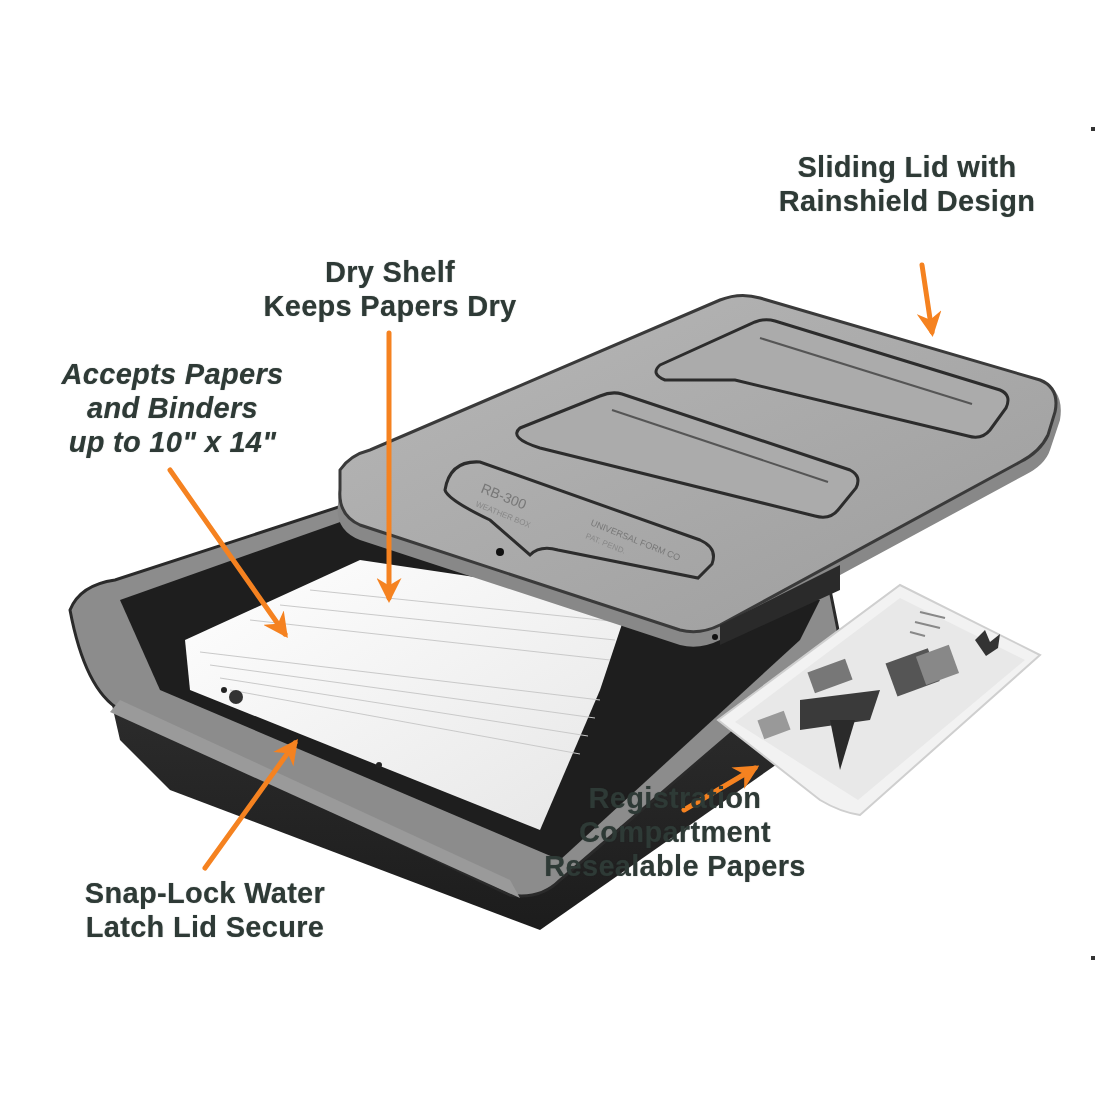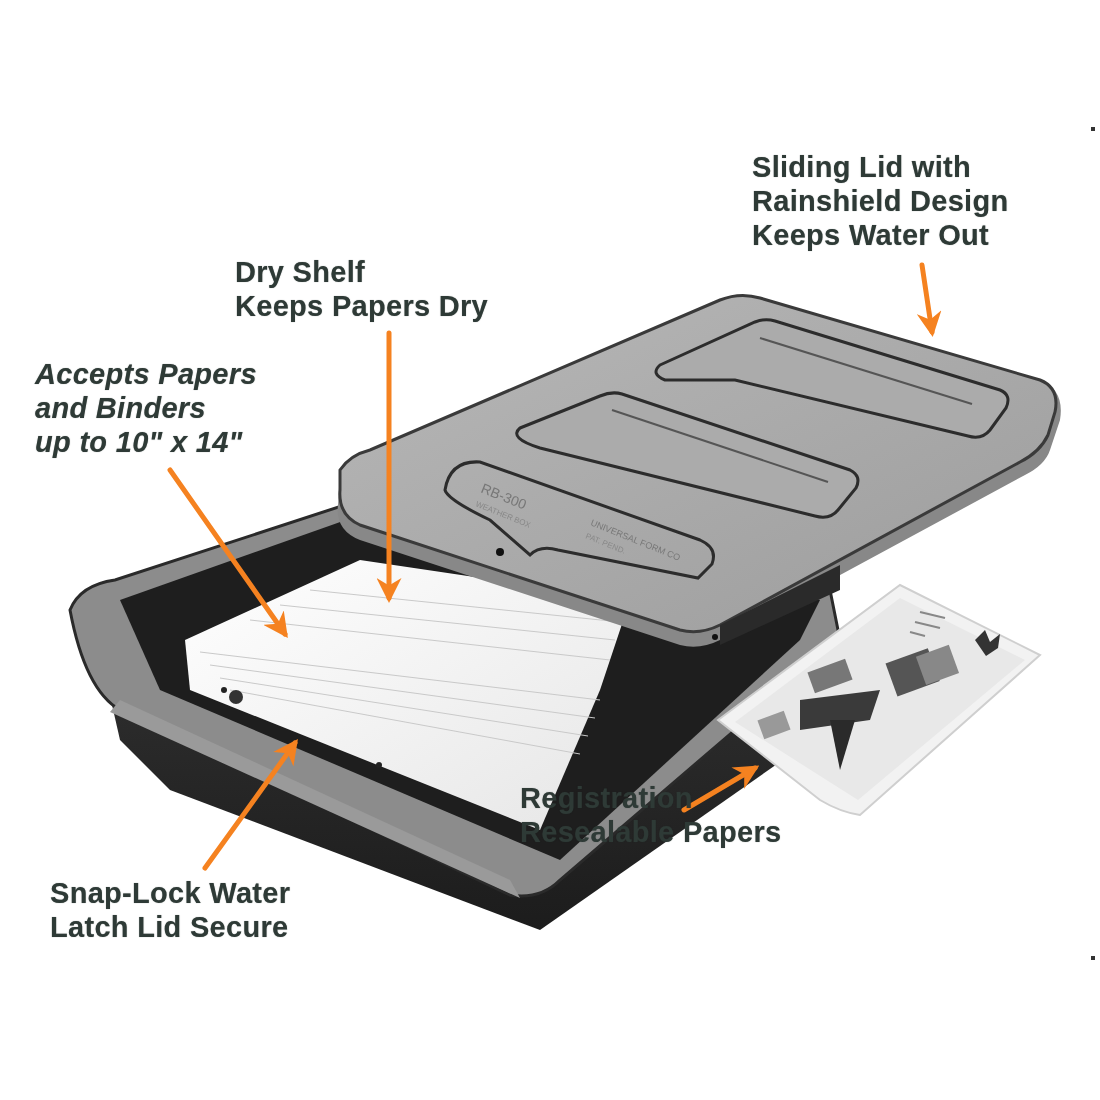--- a/index.html
+++ b/index.html
@@ -1,19 +1,19 @@
 <!DOCTYPE html>
 <html><head>
 <meta charset="utf-8">
 <style>
   html, body { margin:0; padding:0; background:#ffffff; }
   body { width:1100px; height:1100px; position:relative; overflow:hidden;
          font-family:"Liberation Sans", sans-serif; }
   .canvas { position:absolute; left:0; top:0; width:1100px; height:1100px; }
-  .callout { position:absolute; text-align:left; font-weight:bold;
+  .callout { position:absolute; text-align:center; font-weight:bold;
              color:#2e3a36; font-size:29px; line-height:34px;
              font-family:"Liberation Sans", sans-serif; letter-spacing:0.3px;
              text-shadow:0 0 1px rgba(40,50,45,0.5); }
   .callout span { display:block; white-space:nowrap; }
   .speck { position:absolute; width:4px; height:4px; background:#333; }
 </style>
 </head>
 <body>
 
 <div class="canvas">
@@ -105,39 +105,39 @@
       <line x1="389" y1="333" x2="389" y2="598" marker-end="url(#arrowHead)"></line>
       <line x1="170" y1="470" x2="285" y2="634" marker-end="url(#arrowHead)"></line>
       <line x1="205" y1="868" x2="295" y2="743" marker-end="url(#arrowHead)"></line>
       <line x1="684" y1="810" x2="755" y2="768" marker-end="url(#arrowHead)"></line>
     </g>
   </svg>
 
   <div class="callout" style="left:752px; top:150px; width:310px;">
     <span>Sliding Lid with</span>
     <span>Rainshield Design</span>
-    <span>Keeps Water Out</span>
   </div>
 
   <div class="callout" style="left:235px; top:255px; width:310px;">
     <span>Dry Shelf</span>
     <span>Keeps Papers Dry</span>
   </div>
 
   <div class="callout" style="left:35px; top:357px; width:275px;font-style:italic;">
     <span>Accepts Papers</span>
     <span>and Binders</span>
     <span>up to 10" x 14"</span>
   </div>
 
   <div class="callout" style="left:50px; top:876px; width:310px;">
     <span>Snap-Lock Water</span>
     <span>Latch Lid Secure</span>
   </div>
 
   <div class="callout" style="left:520px; top:781px; width:310px;">
     <span>Registration</span>
+    <span>Compartment</span>
     <span>Resealable Papers</span>
   </div>
 
   <div class="speck" style="left:1091px; top:127px;"></div>
   <div class="speck" style="left:1091px; top:956px;"></div>
 </div>
 
 </body></html>

